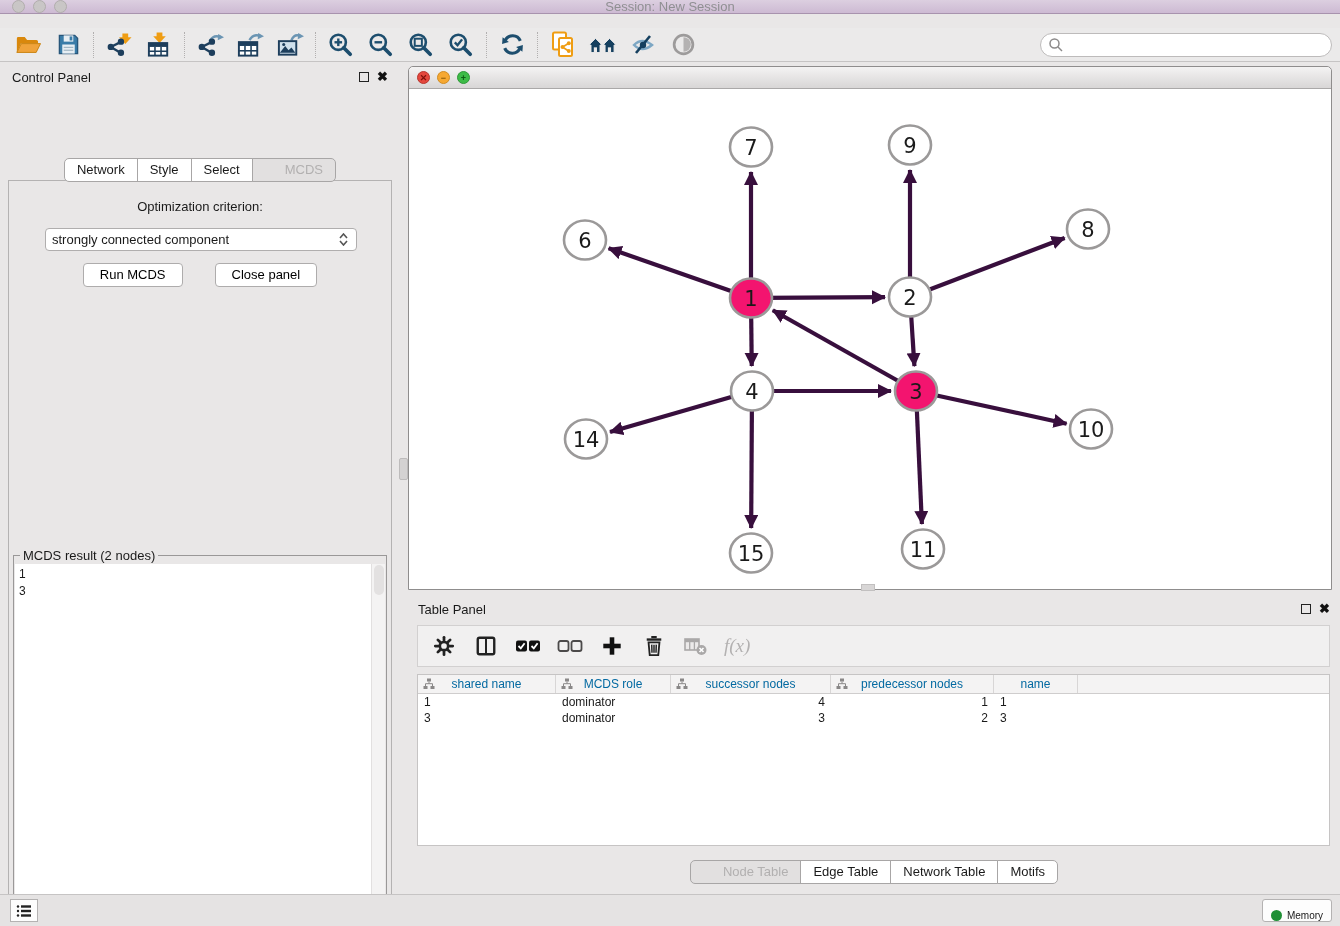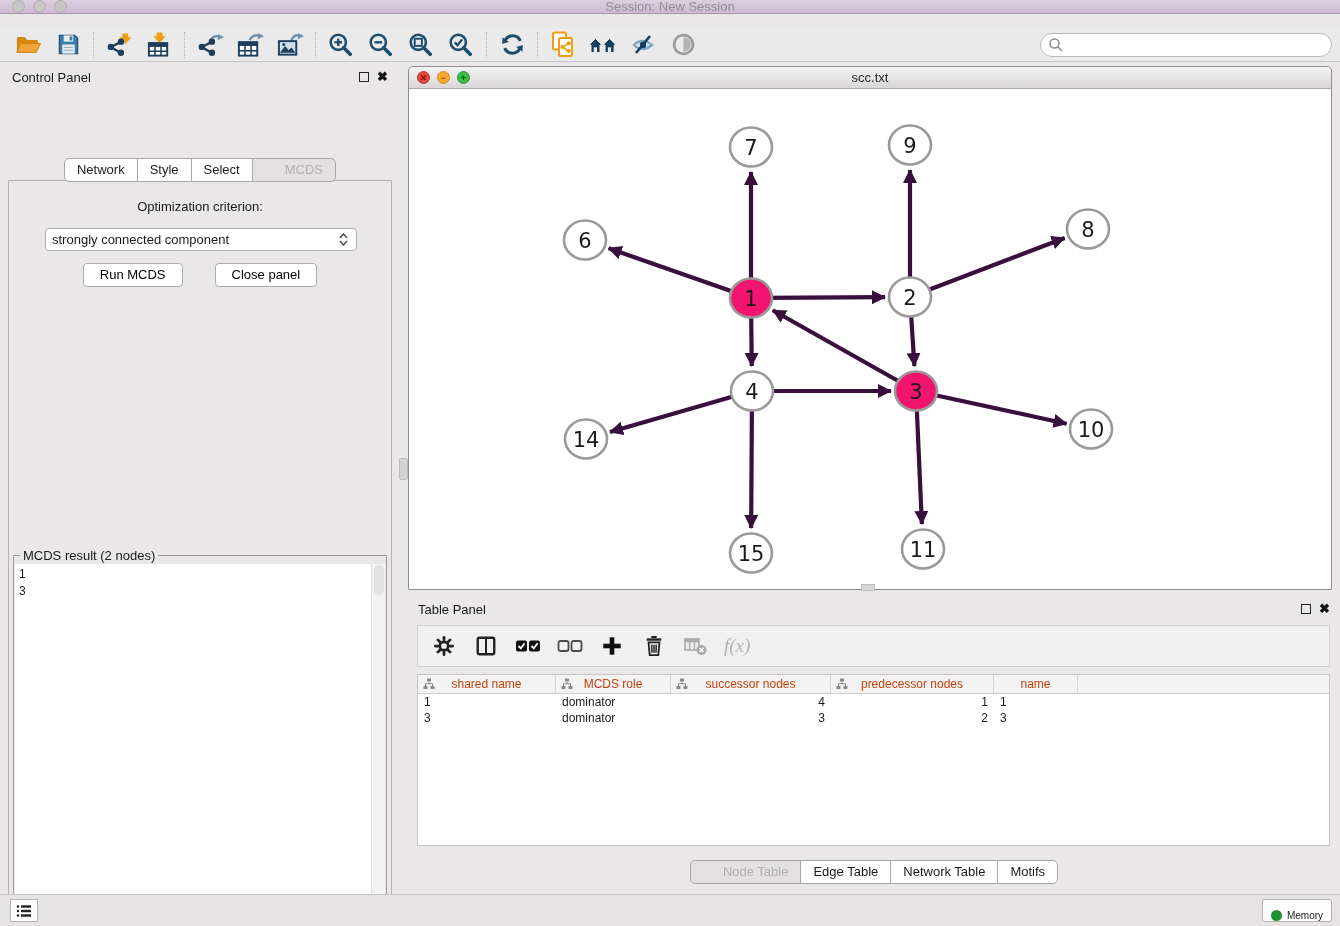--- a/index.html
+++ b/index.html
@@ -70,21 +70,21 @@
   
   .table-panel { position:absolute; left:408px; top:596px; width:932px; height:298px; }
   .tp-header { height:26px; display:flex; align-items:center; padding:0 10px; }
   .tp-toolbar { position:absolute; left:9px; top:29px; width:913px; height:42px; background:#f1f0f0;
     border:1px solid #d2d0d0; display:flex; align-items:center; gap:14px; padding:0 12px; }
   .tp-tool { display:flex; align-items:center; justify-content:center; width:28px; height:28px; }
   .fx-label { font-family:"Liberation Serif", serif; font-style:italic; color:#b3b1b1; font-size:19px; }
   .tp-table { position:absolute; left:9px; top:78px; width:913px; height:172px; background:#fff; border:1px solid #c6c4c4; overflow:hidden; }
   .t-headrow { display:flex; height:19px; background:#f4f3f3; border-bottom:1px solid #cfcdcd; }
   .t-th { position:relative; border-right:1px solid #d8d6d6; display:flex; align-items:center; justify-content:center;
-    font-size:12px; color:#c2410c; }
+    font-size:12px; color:#0369a1; }
   .t-th .mini-icon { position:absolute; left:5px; top:3px; }
   .t-row { display:flex; height:16px; font-size:12px; }
   .t-td { padding:0 6px; overflow:hidden; white-space:nowrap; line-height:16px; }
   .tp-tabs { position:absolute; left:0; top:260px; width:932px; height:32px; background:#e9e7e7; display:flex; justify-content:center; align-items:center; }
 
   
   .statusbar { position:absolute; left:0; top:894px; width:1340px; height:32px; background:#e5e3e3; border-top:1px solid #c6c4c4; }
   .sb-left-btn { position:absolute; left:10px; top:4px; width:28px; height:23px; background:#fdfdfd;
     border:1px solid #b4b2b2; display:flex; align-items:center; justify-content:center; }
   .memory-btn { position:absolute; right:8px; top:4px; width:70px; height:23px; background:#fdfdfd;
@@ -306,21 +306,20 @@
 
 <div class="v-grip"></div>
 
 <div class="net-window">
   <div class="net-titlebar">
     <div class="net-lights">
       <span class="nl nl-close">✕</span>
       <span class="nl nl-min">−</span>
       <span class="nl nl-max">+</span>
     </div>
-    <div class="net-title">scc.txt</div>
   </div>
   <div class="net-canvas">
     <svg id="graph-svg" width="922" height="500" viewBox="0 0 922 500">
         <defs>
           <marker id="arrow" markerUnits="userSpaceOnUse" markerWidth="18" markerHeight="16" refX="13" refY="7" orient="auto">
             <path d="M0,0 L14,7 L0,14 Z" fill="#380F3D"></path>
           </marker>
         </defs>
         <line x1="342" y1="209" x2="342" y2="83" stroke="#380F3D" stroke-width="4.2" marker-end="url(#arrow)"></line>
         <line x1="342" y1="209" x2="199.60088855300984" y2="159.24609359081066" stroke="#380F3D" stroke-width="4.2" marker-end="url(#arrow)"></line>

